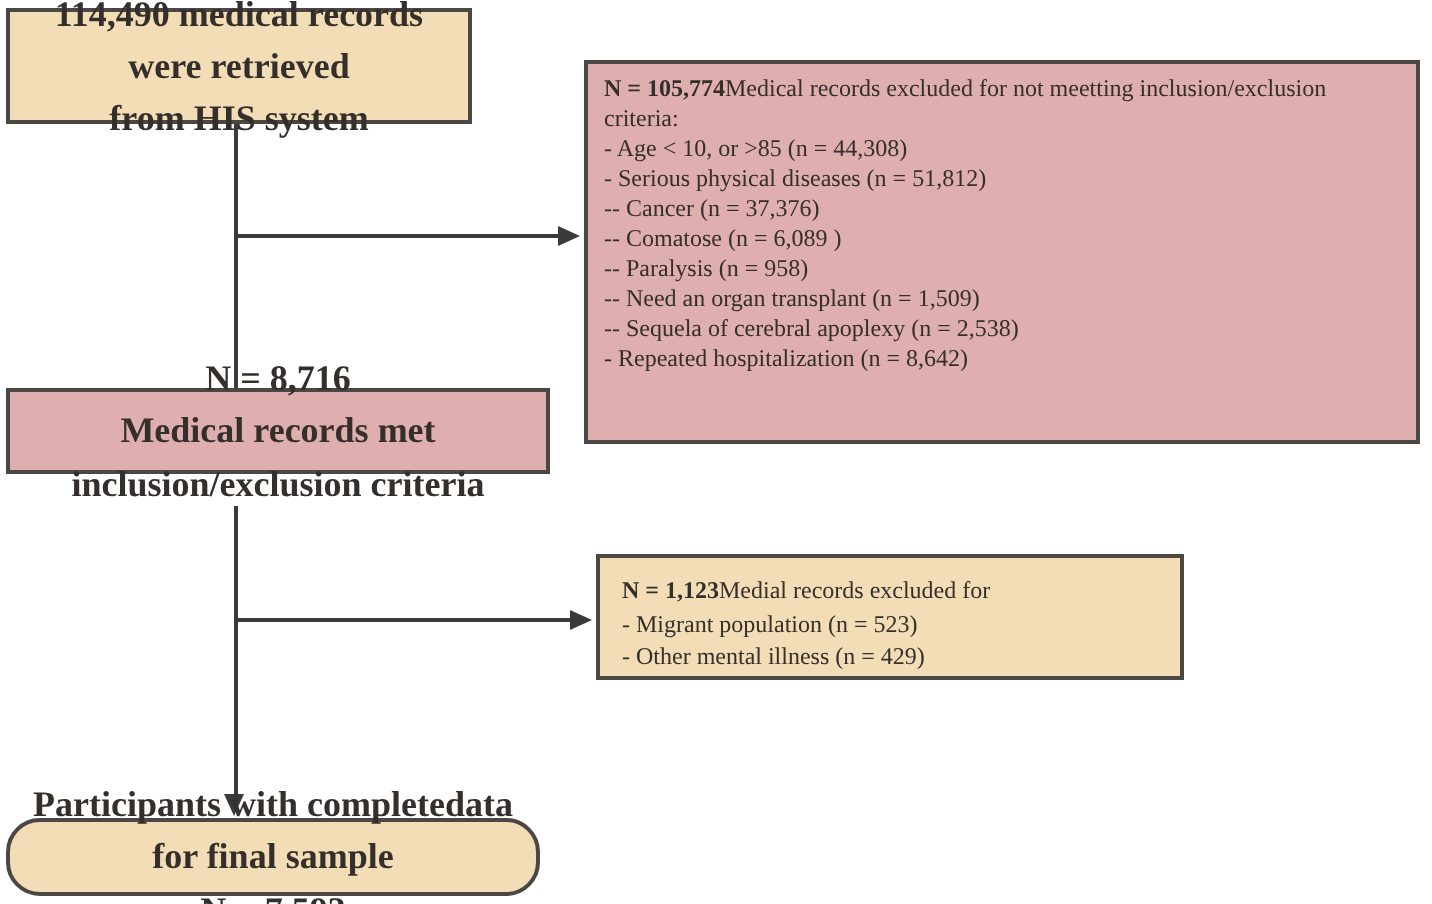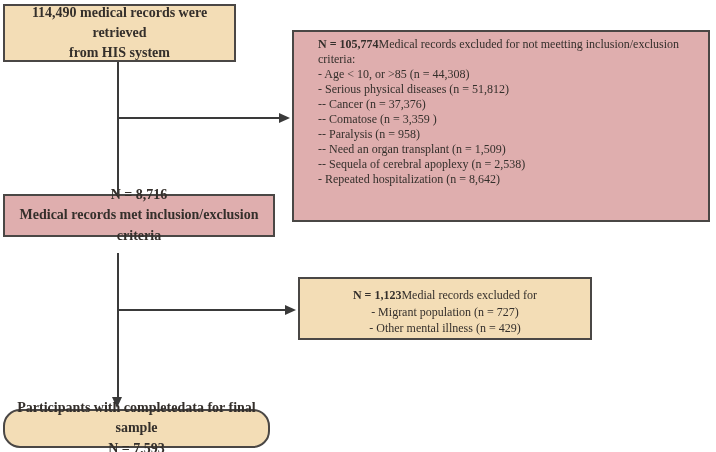--- a/index.html
+++ b/index.html
@@ -27,31 +27,31 @@
   }
   .tan  { background: var(--tan); }
   .pink { background: var(--pink); }
   .center {
     display: flex;
     flex-direction: column;
     align-items: center;
     justify-content: center;
     text-align: center;
     font-weight: bold;
-    font-size: 14px;
+    font-size: 18px;
     line-height: 1.45;
     padding: 11px 4px;
   }
   .listbox { font-size: 12px; }
   .listbox .para  { line-height: 15px; }
   .listbox .item  { line-height: 15px; white-space: pre; }
   .listbox2 .para { line-height: 16.5px; }
   .listbox2 .item { line-height: 16.5px; white-space: pre; }
-  .pad-main { padding: 5px 10px 0 24px; }
-  .pad-sec  { padding: 8px 11px 16px 11px; text-align: center; }
+  .pad-main { padding: 5px 10px 0 8px; }
+  .pad-sec  { padding: 8px 11px 16px 11px; }
   .b { font-weight: bold; }
   .vline, .hline { position: absolute; background: var(--arrow); }
   .vline { width: 1.6px; }
   .hline { height: 1.6px; }
   .arr-down {
     position: absolute; width: 0; height: 0;
     border-left: 5.5px solid transparent;
     border-right: 5.5px solid transparent;
     border-top: 11px solid var(--arrow);
   }
@@ -76,41 +76,41 @@
   <div class="arr-down" style="left:112px; top:198px;"></div>
 
   <div class="hline" style="left:118px; top:117px; width:161px;"></div>
   <div class="arr-right" style="left:279px; top:112.5px;"></div>
 
   <div class="box pink listbox pad-main" style="left:292px; top:30px; width:418px; height:192px;">
     <div class="para"><span class="b">N = 105,774</span><span>Medical records excluded for not meetting inclusion/exclusion criteria:</span></div>
     <div class="item">- Age &lt; 10, or &gt;85 (n = 44,308)</div>
     <div class="item">- Serious physical diseases (n = 51,812)</div>
     <div class="item">-- Cancer (n = 37,376)</div>
-    <div class="item">-- Comatose (n = 3,359 )</div>
+    <div class="item">-- Comatose (n = 6,089 )</div>
     <div class="item">-- Paralysis (n = 958)</div>
     <div class="item">-- Need an organ transplant (n = 1,509)</div>
     <div class="item">-- Sequela of cerebral apoplexy (n = 2,538)</div>
     <div class="item">- Repeated hospitalization (n = 8,642)</div>
   </div>
 
   <div class="box pink center" style="left:3px; top:194px; width:272px; height:43px;">
     <div>N = 8,716</div>
     <div>Medical records met inclusion/exclusion criteria</div>
   </div>
 
   <div class="vline" style="left:117px; top:253px; height:144px;"></div>
   <div class="arr-down" style="left:112px; top:397px;"></div>
 
   <div class="hline" style="left:118px; top:309px; width:167px;"></div>
   <div class="arr-right" style="left:285px; top:304.5px;"></div>
 
   <div class="box tan listbox listbox2 pad-sec" style="left:298px; top:277px; width:294px; height:63px;">
     <div class="para"><span class="b">N = 1,123</span><span>Medial records excluded for</span></div>
-    <div class="item">- Migrant population (n = 727)</div>
+    <div class="item">- Migrant population (n = 523)</div>
     <div class="item">- Other mental illness (n = 429)</div>
   </div>
 
   <div class="box tan center" style="left:3px; top:409px; width:267px; height:39px;border-radius:17px;">
     <div>Participants with completedata for final sample</div>
     <div>N = 7,593</div>
   </div>
 
 </div>
 

